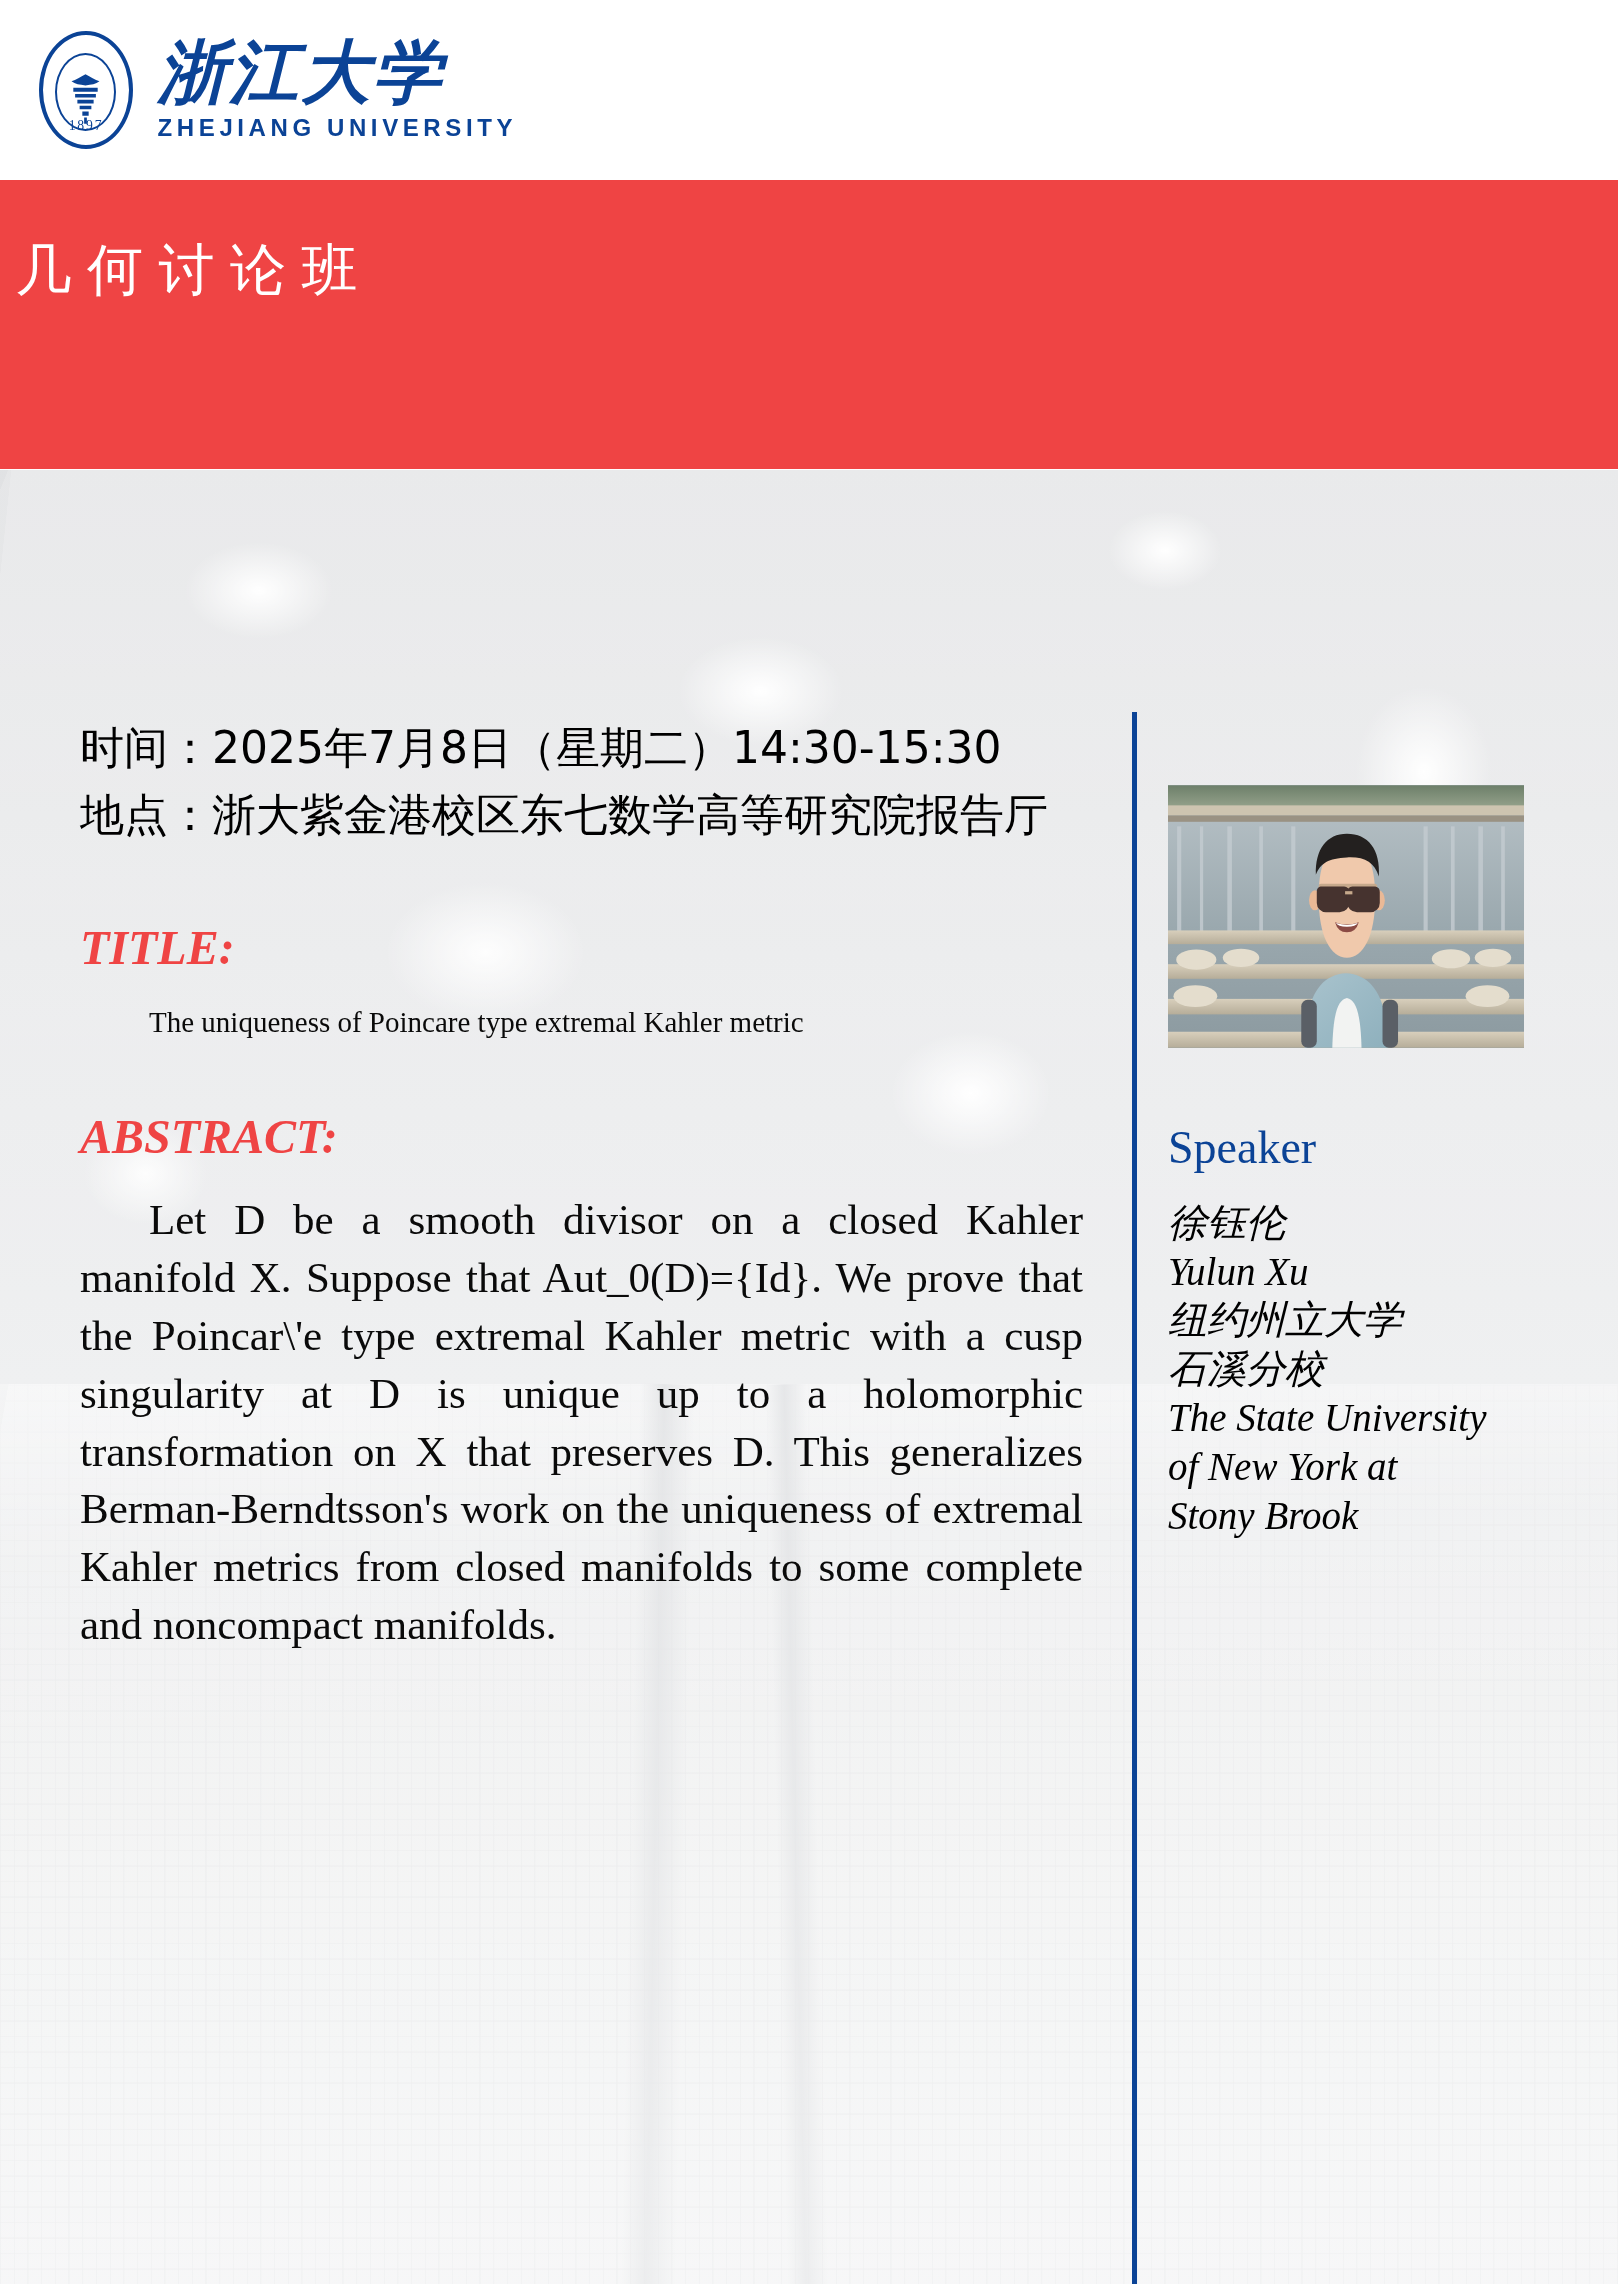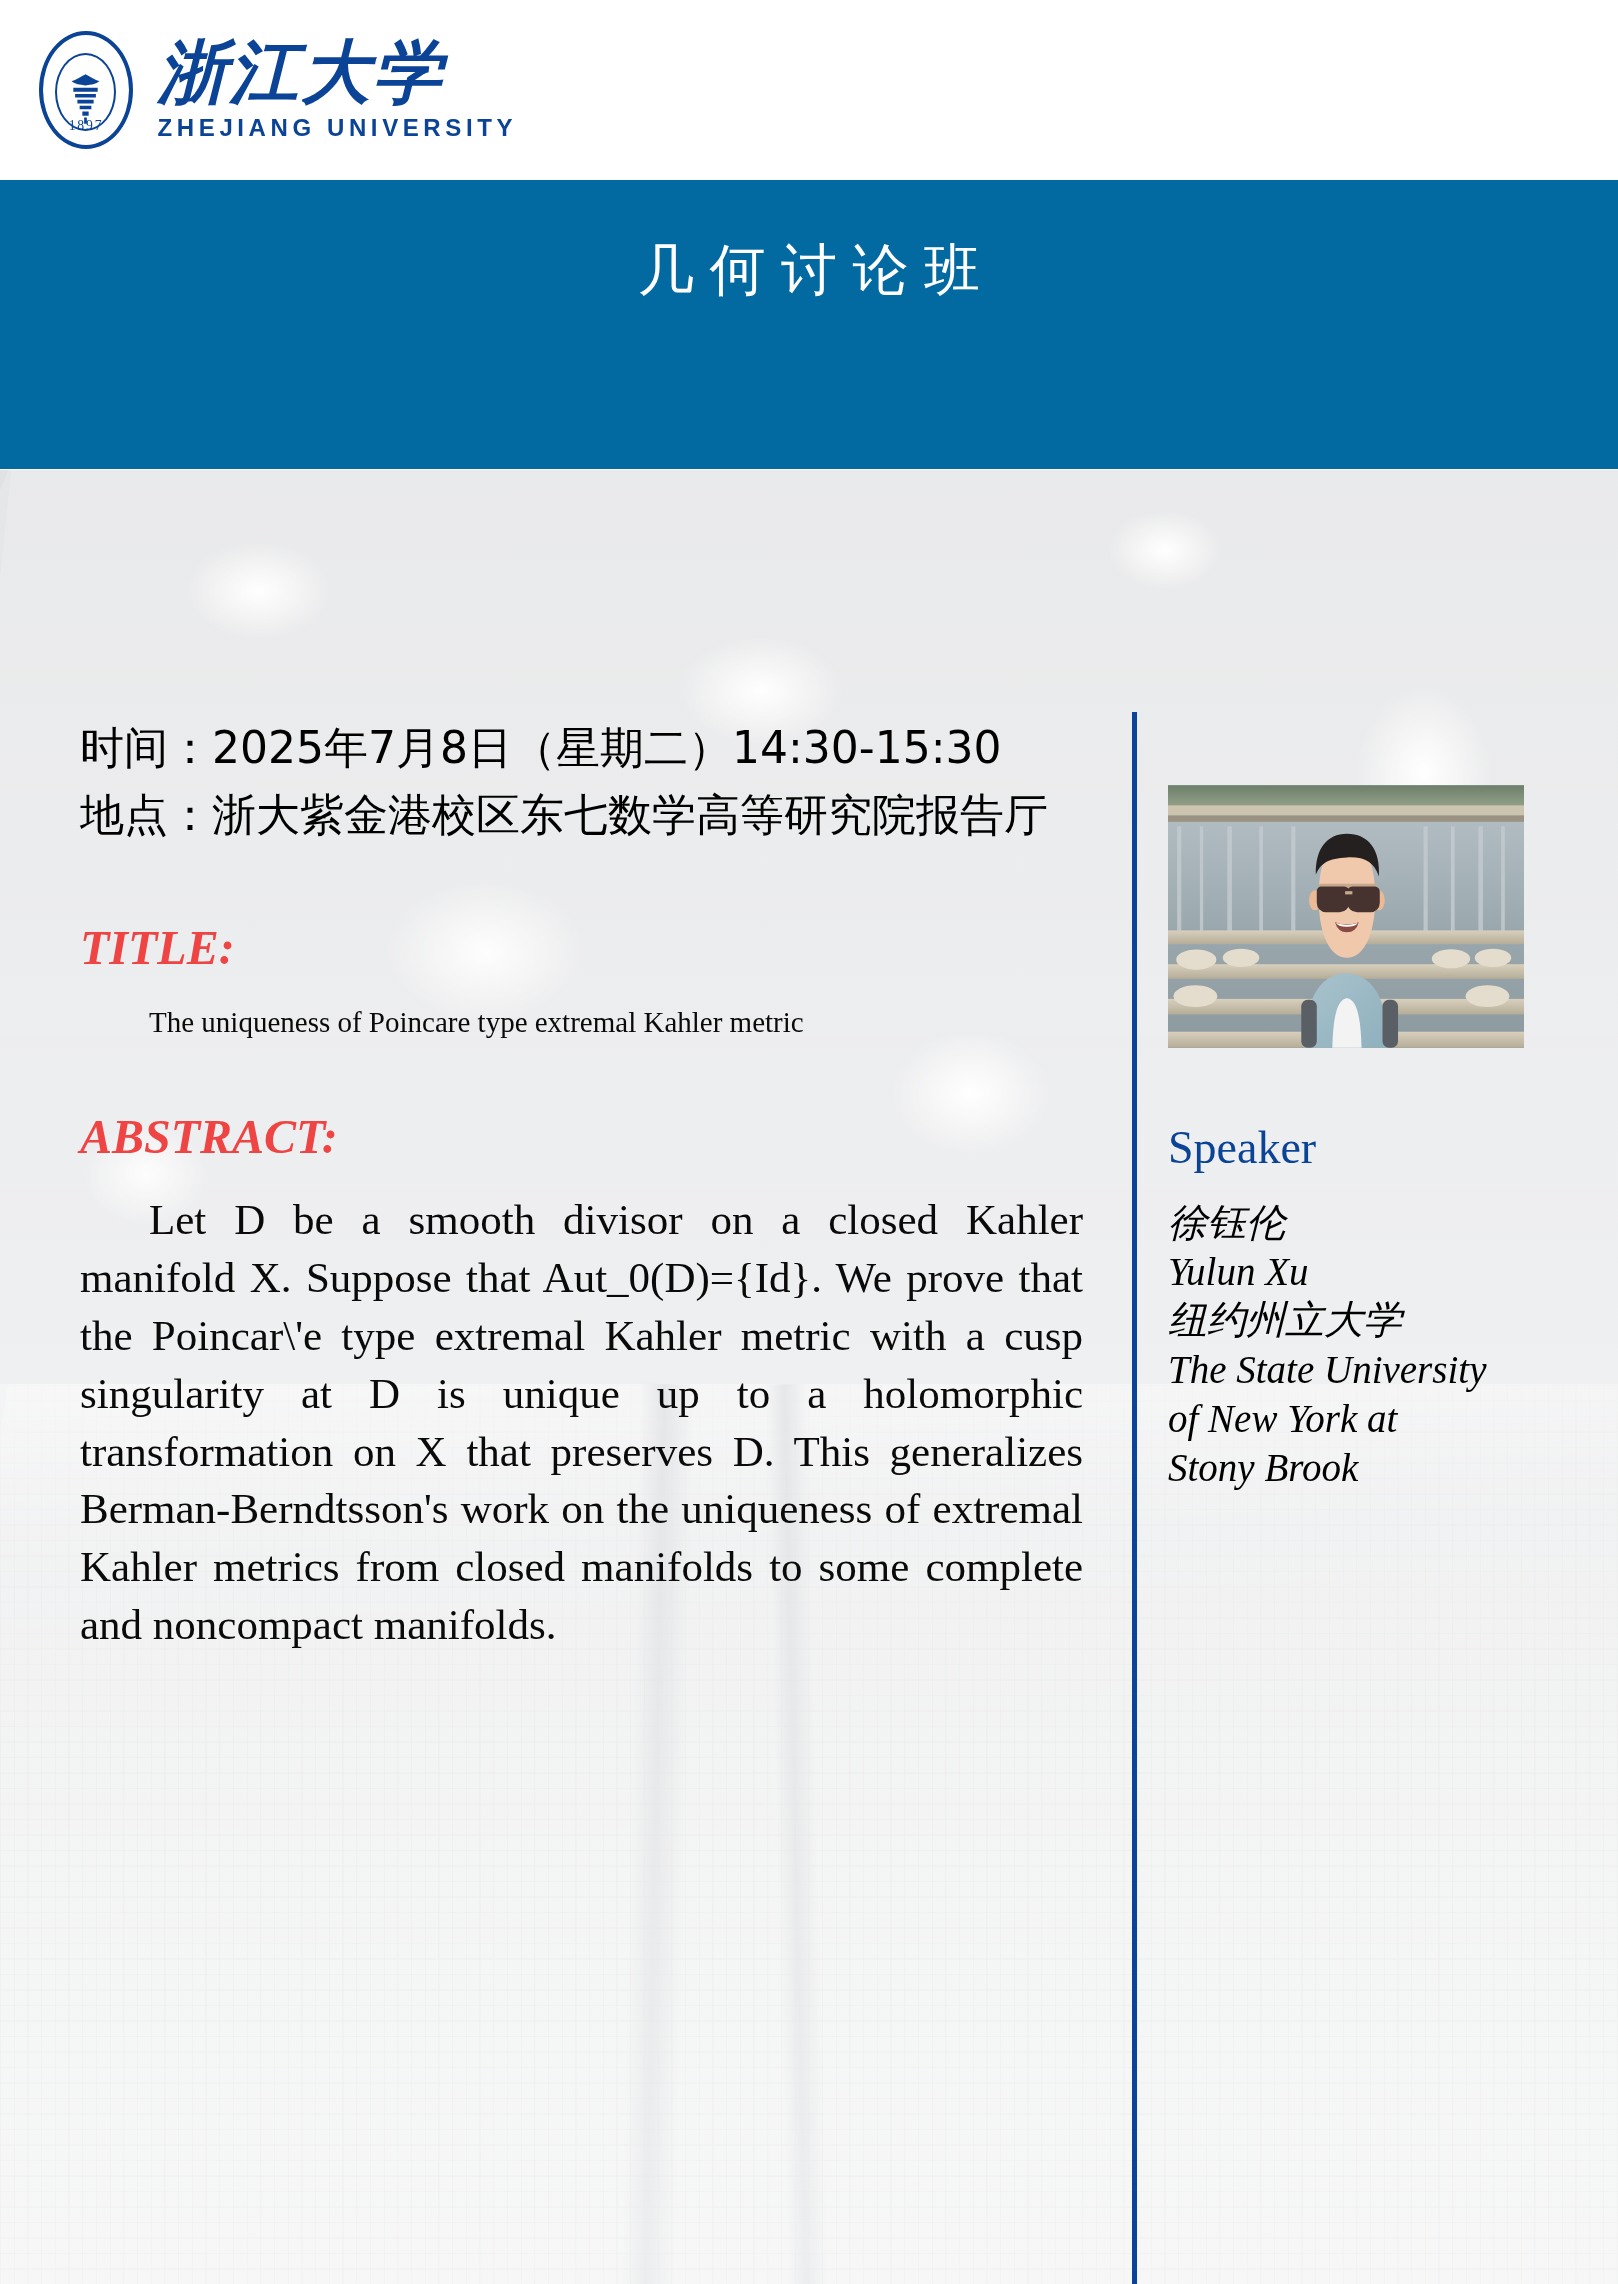--- a/index.html
+++ b/index.html
@@ -85,22 +85,22 @@
     color: #0b4396;
     letter-spacing: 4.6px;
     margin-top: 7.3px;
   }
 
   
   .header-banner {
     position: absolute;
     left: 0; top: 180px;
     width: 1618px; height: 289px;
-    background: #0369a1;
-    text-align: center;
+    background: #ef4444;
+    text-align: left;
     box-sizing: border-box;
     padding-top: 55px;
   }
   .header-cn {
     font-family: "DejaVu Sans", sans-serif;
     color: #ffffff;
     font-size: 56px;
     letter-spacing: 15.5px;
     line-height: 1.25;
     font-weight: 500;
@@ -386,20 +386,21 @@
         <path d="M368 302 q24 8 48 0 q-4 8 -24 8 q-20 0 -24 -8 Z" fill="#ffffff"></path>
       </svg>
     </div>
 
     <div class="speaker-label">Speaker</div>
 
     <div class="speaker-lines">
       <div class="sp-cn">徐钰伦</div>
       <div class="sp-en">Yulun Xu</div>
       <div class="sp-cn">纽约州立大学</div>
+      <div class="sp-cn">石溪分校</div>
       <div class="sp-en">The State University</div>
       <div class="sp-en">of New York at</div>
       <div class="sp-en">Stony Brook</div>
     </div>
   </div>
 
 </div>
 
 
 </body></html>

